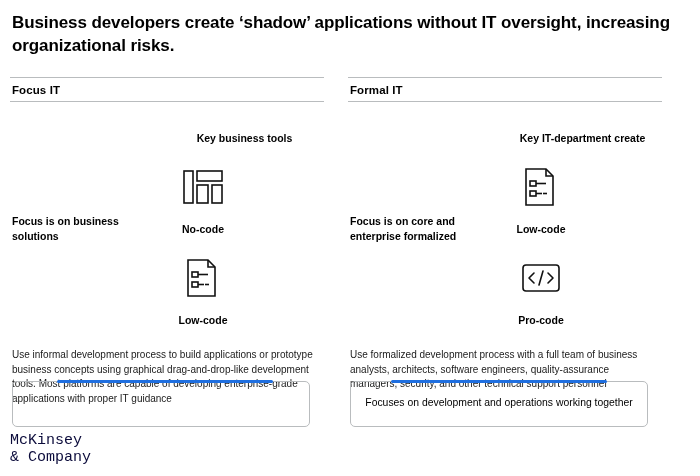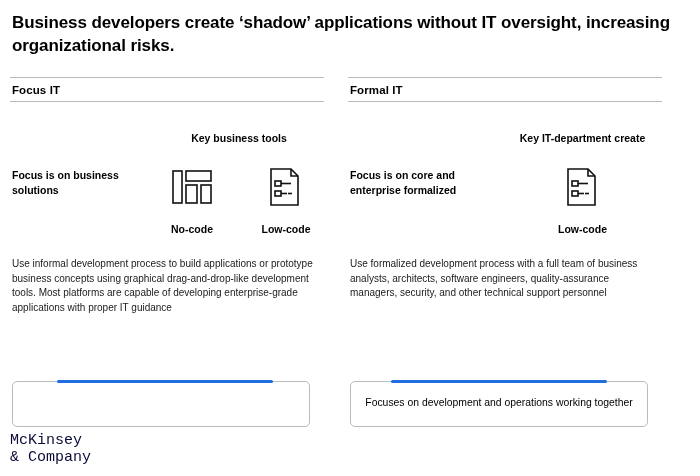--- a/index.html
+++ b/index.html
@@ -69,20 +69,21 @@
     font-size: 10.5px;
     font-weight: bold;
     margin-bottom: 0px;
     white-space: nowrap;
   }
   .icon-row {
     display: flex;
     justify-content: center;
     gap: 18px;
     margin-top: 18px;
+    flex-direction: column;
   }
   .icon-cell {
     width: 76px;
     text-align: center;
   }
   .icon-box {
     height: 50px;
     display: flex;
     align-items: center;
     justify-content: center;
@@ -228,20 +229,33 @@
                     <path d="M21 18.5 h6"></path>
                     <rect x="11" y="26" width="6" height="5"></rect>
                     <path d="M17 28.5 h6"></path>
                     <path d="M24 28.5 h4"></path>
                   </g>
                 </svg>
               </div>
               <div class="icon-label">Low-code</div>
             </div>
 
+            <div class="icon-cell">
+              <div class="icon-box">
+                <svg width="44" height="44" viewBox="0 0 44 44" aria-hidden="true">
+                  <g fill="none" stroke="#111111" stroke-width="1.6" stroke-linecap="round" stroke-linejoin="round">
+                    <rect x="4" y="9" width="36" height="26" rx="3"></rect>
+                    <path d="M15 17 l-5 5 l5 5"></path>
+                    <path d="M29 17 l5 5 l-5 5"></path>
+                    <path d="M24 15 l-4 14"></path>
+                  </g>
+                </svg>
+              </div>
+              <div class="icon-label">Pro-code</div>
+            </div>
 
           </div>
         </div>
       </div>
 
       <div class="body-copy">Use formalized development process with a full team of business analysts, architects, software engineers, quality-assurance managers, security, and other technical support personnel</div>
 
       <div class="callout">
         <div class="callout-bar" style="background: rgb(31, 111, 224);"></div>
         <div class="callout-text">Focuses on development and operations working together</div>

